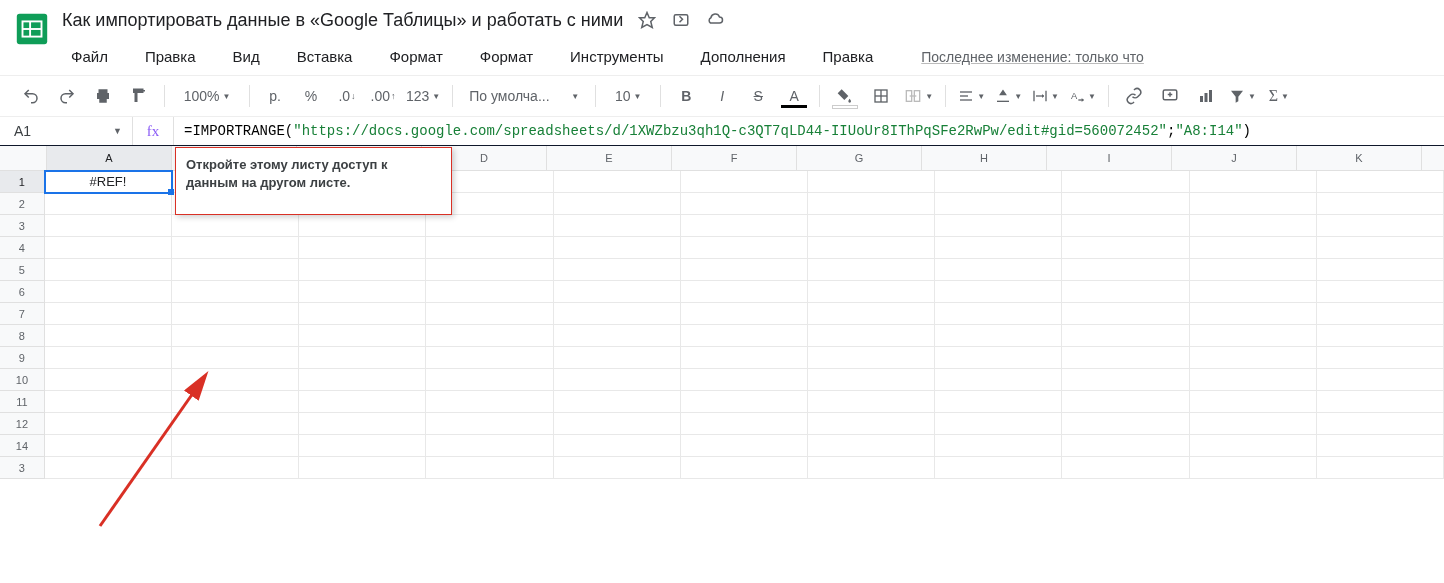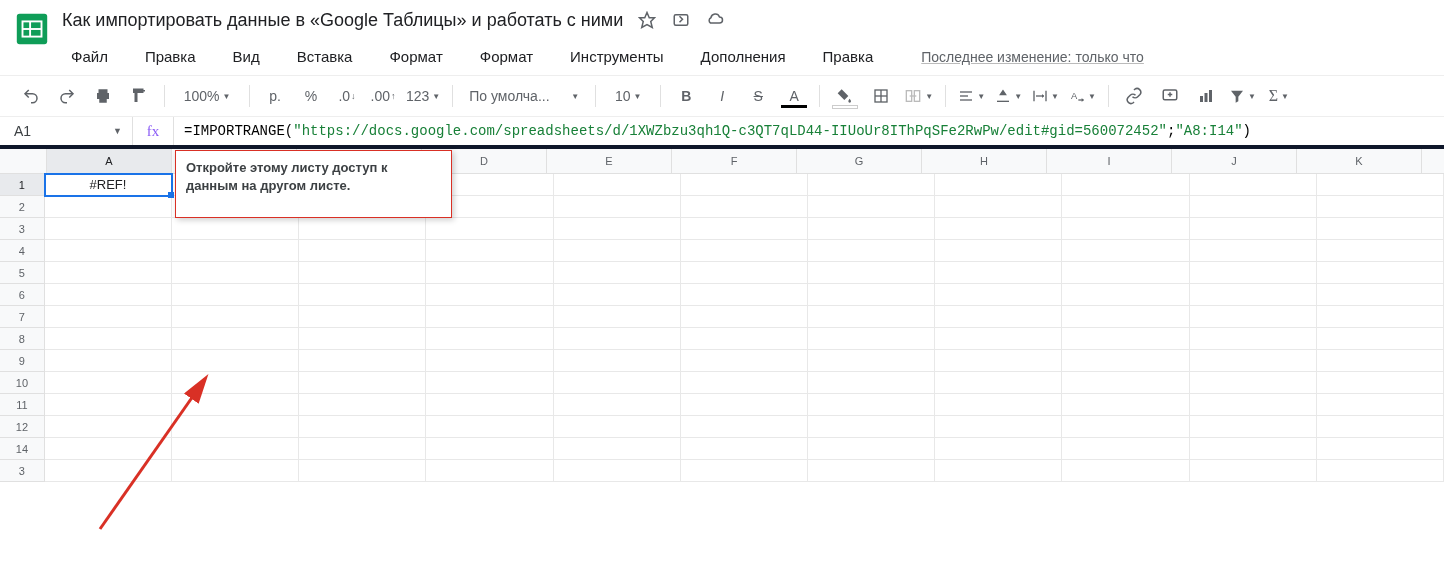--- a/index.html
+++ b/index.html
@@ -19,21 +19,21 @@
 .last-edit{font-size:14px;color:#5f6368;padding:4px 8px;text-decoration:underline;text-decoration-color:#bbb;margin-left:12px;}
 
 
 .toolbar{border-top:1px solid #eee;border-bottom:1px solid #eee;height:40px;display:flex;align-items:center;padding:0 14px;gap:2px;margin-top:6px;}
 .tbtn{min-width:26px;height:28px;display:flex;align-items:center;justify-content:center;color:#5f6368;border-radius:2px;padding:0 4px;font-size:14px;position:relative;cursor:pointer;}
 .tsep{width:1px;height:22px;background:#e0e0e0;margin:0 6px;}
 .tbtn .dd{font-size:8px;margin-left:3px;color:#5f6368;}
 .color-underline{position:absolute;left:4px;right:4px;bottom:2px;height:3px;}
 
 
-.formula-bar{display:flex;align-items:center;height:28px;border-bottom:4px solid #0f172a;}
+.formula-bar{display:flex;align-items:center;height:28px;border-bottom:1px solid #0f172a;}
 .name-box{width:108px;border-right:1px solid #e0e0e0;height:100%;display:flex;align-items:center;justify-content:space-between;padding:0 10px 0 14px;font-size:14px;color:#3c4043;}
 .name-box .dd{font-size:9px;color:#5f6368;}
 .fx{width:40px;color:#8b5cf6;font-family:serif;font-size:15px;display:flex;align-items:center;justify-content:center;border-right:1px solid #e0e0e0;height:100%;}
 .formula-input{flex:1 1 auto;font-family:"Consolas","Courier New",monospace;font-size:14px;padding:0 10px;white-space:nowrap;overflow:hidden;}
 .formula-input .fn{color:#000;}
 .formula-input .str{color:#188038;}
 .formula-input .sep{color:#000;}
 
 
 .grid{position:relative;user-select:none;}

